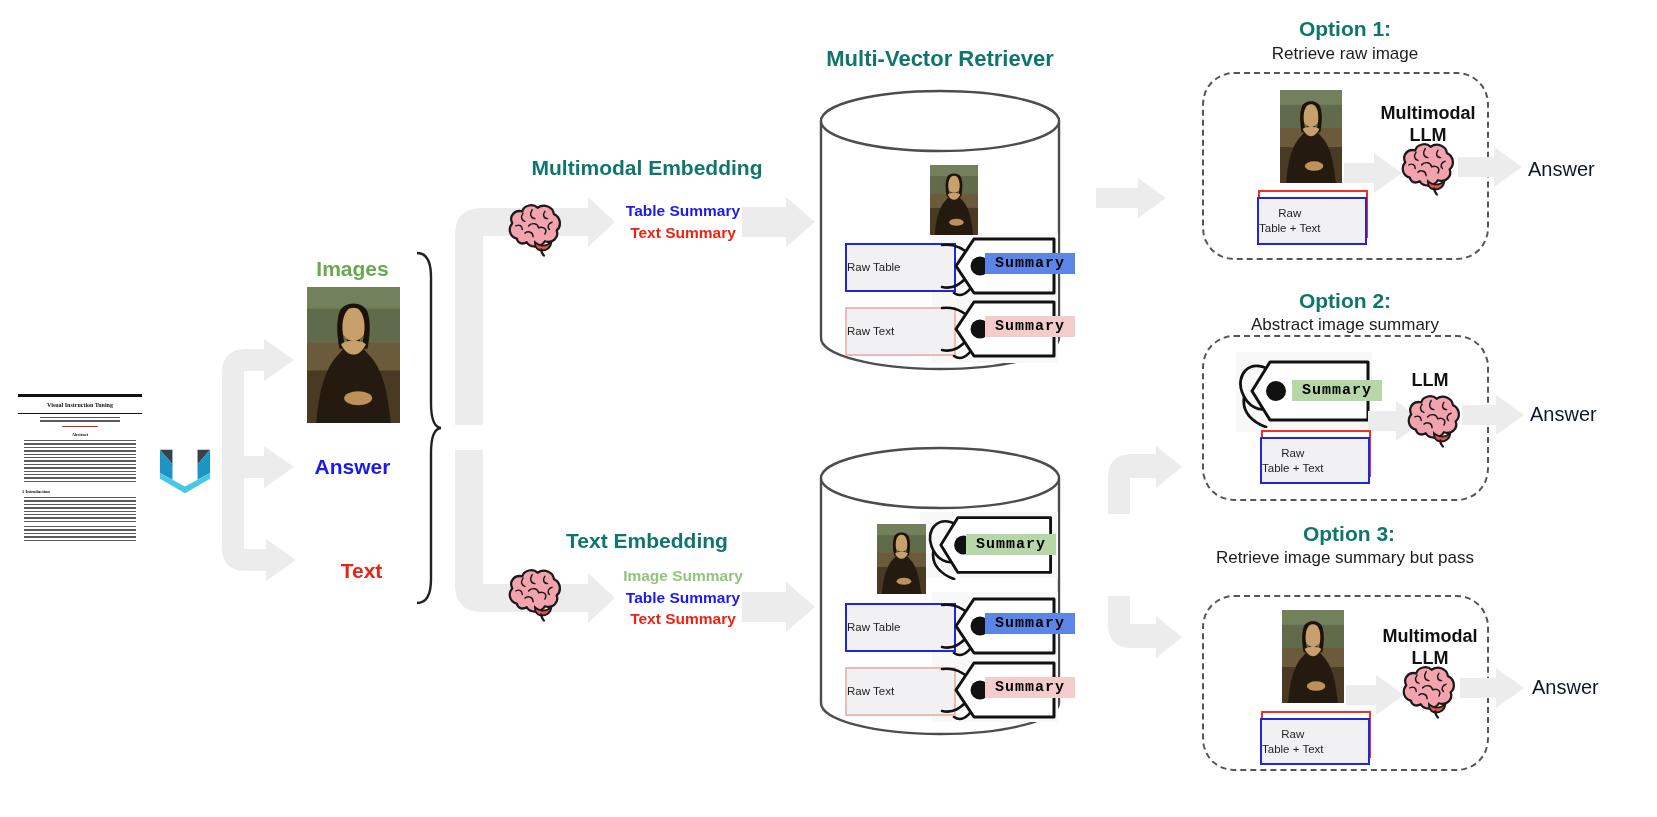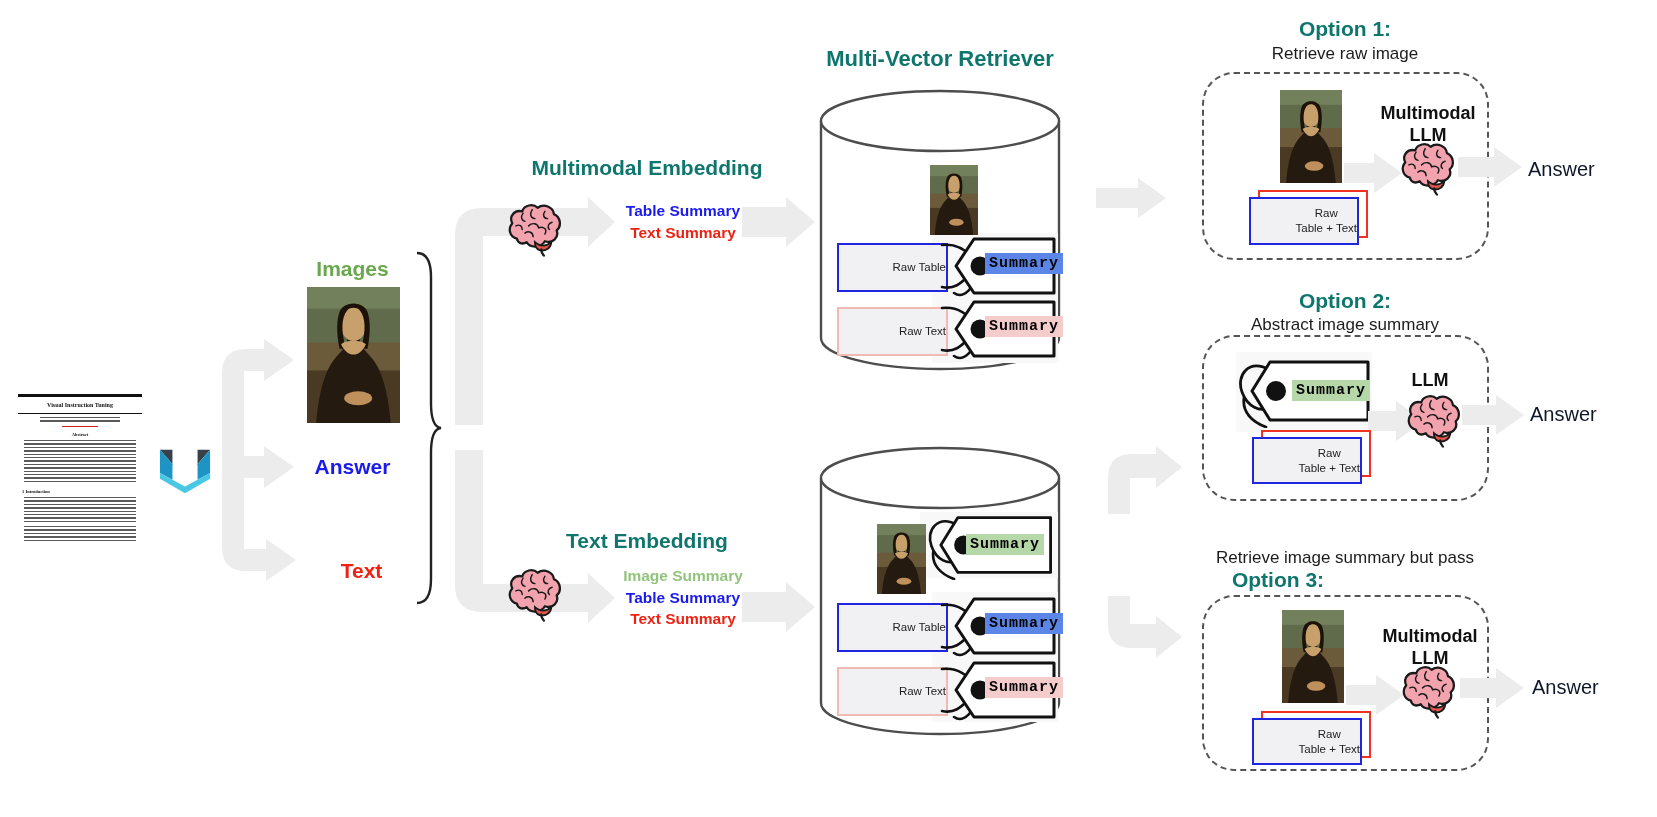--- a/index.html
+++ b/index.html
@@ -12,26 +12,26 @@
   .subtitle{font-size:17px;color:#1c1c1c;}
   .answer{font-size:20px;font-weight:normal;color:#0f172a;}
   .c-green{color:var(--label_green);}
   .c-lgreen{color:var(--summary_green_text);}
   .c-blue{color:var(--label_blue);}
   .c-red{color:var(--label_red);}
   .cat-label{font-size:21px;font-weight:bold;}
   .sumlist{font-size:15.5px;font-weight:bold;line-height:21.5px;text-align:center;}
   .dashbox{border:2.5px dashed #555;border-radius:32px;background:transparent;}
   .rawbox{background:var(--box_fill);border:2.5px solid var(--box_border_blue);
-          display:flex;align-items:center;justify-content:flex-end;font-size:11.5px;color:#222;
-          box-sizing:border-box;text-align:center;line-height:15px;}
+          display:flex;align-items:center;justify-content:flex-start;font-size:11.5px;color:#222;
+          box-sizing:border-box;text-align:center;line-height:15px;margin-left:8px;}
   .rawbox.pink{border-color:var(--box_border_pink);}
   .redrect{border:2.5px solid var(--box_border_red);box-sizing:border-box;background:#fff;}
   .tagtext{font-family:"Liberation Mono","DejaVu Sans Mono",monospace;font-weight:bold;
-           font-size:15px;letter-spacing:1px;padding:2px 4px;color:#000;white-space:nowrap;}
+           font-size:15px;letter-spacing:1px;padding:2px 10px;color:#000;white-space:nowrap;}
   .hl-blue{background:var(--hl_blue);}
   .hl-green{background:var(--hl_green);}
   .hl-pink{background:var(--hl_pink);}
   .backcard{background:#f8f8f9;}
   .arrow{fill:var(--arrow_gray);}
   
   .paper{background:#fff;font-family:"Liberation Serif",serif;}
   .paper .rule{background:#111;margin:0 4px;}
   .paper .ptitle{font-size:6px;font-weight:bold;text-align:center;margin-top:5px;}
   .paper .phead{font-size:4.5px;font-weight:bold;text-align:center;margin-top:5px;}
@@ -273,21 +273,21 @@
     </svg>
   <svg class="abs" style="left:1404px;top:393px" width="58" height="55" viewBox="0 0 64 60">
       <use href="#brain"></use>
     </svg>
   <div class="abs answer" style="left:1530px;top:403px;">Answer</div>
   <div class="abs redrect" style="left:1261px;top:430px;width:110px;height:47px;"></div>
   <div class="abs rawbox" style="left:1252px;top:437px;width:110px;height:47px;">
     <span><span>Raw</span><br><span>Table + Text</span></span>
   </div>
 
-  <div class="abs ctr title-lg" style="left:1137px;top:522px;width:282px;margin-top:46px;">Option 3:</div>
+  <div class="abs ctr title-lg" style="left:1208px;top:522px;width:282px;">Option 3:</div>
   <div class="abs ctr subtitle" style="left:1180px;top:547px;width:330px;line-height:22px;">
     <div>Retrieve image summary but pass</div>
   </div>
   <div class="abs dashbox" style="left:1202px;top:595px;width:283px;height:172px;"></div>
   <svg class="abs" style="left:1282px;top:610px" width="62" height="93" viewBox="0 0 60 88" preserveAspectRatio="none">
       <use href="#mona"></use>
     </svg>
   <div class="abs ctr" style="left:1370px;top:625px;width:120px;font-size:18px;font-weight:bold;line-height:22px;">
     <div>Multimodal</div>
     <div>LLM</div>

